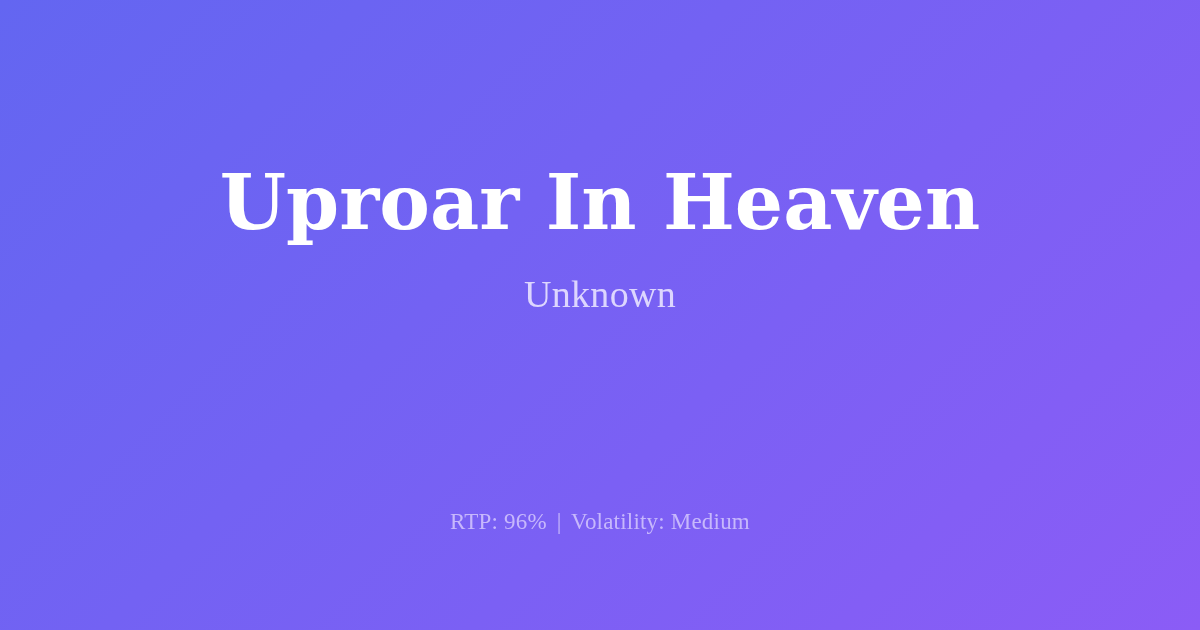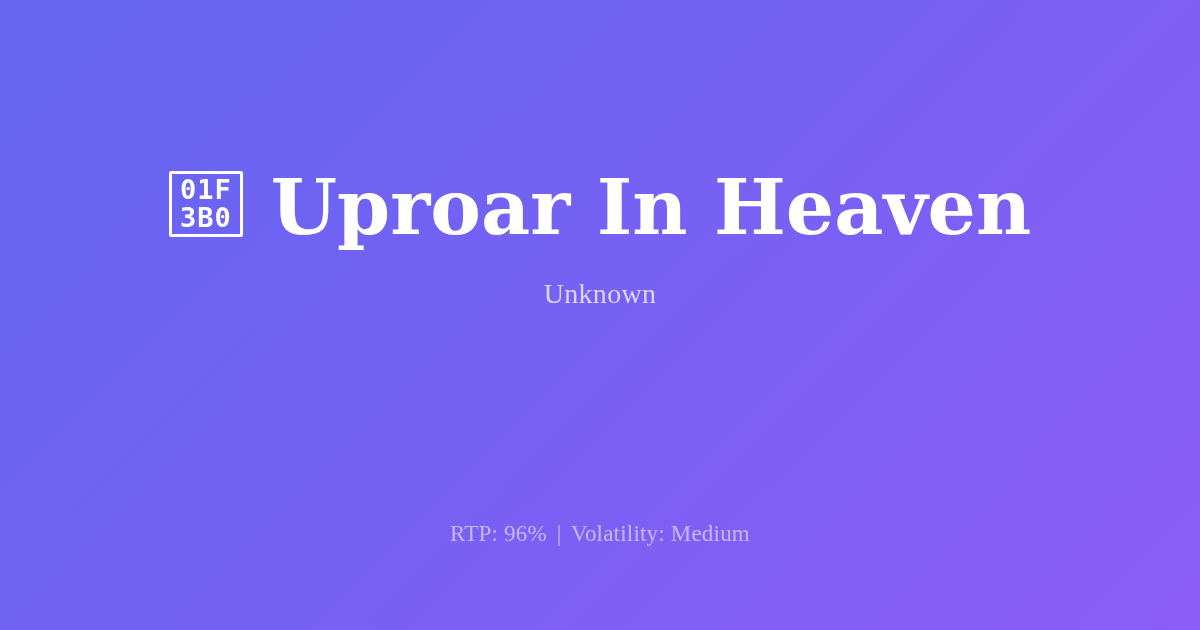--- a/index.html
+++ b/index.html
@@ -79,31 +79,31 @@
     font-size: 76px;
     color: #ffffff;
     letter-spacing: 0px;
     line-height: 1;
     margin-top: 8px;
   }
 
   .provider {
     font-family: "Liberation Serif", "DejaVu Serif", serif;
     font-weight: 400;
-    font-size: 28px;
+    font-size: 38px;
     color: #ddd6fe;
     line-height: 1;
     letter-spacing: 0.3px;
   }
 
   
   .meta-footer {
     position: absolute;
     left: 0;
-    top: 520px;
+    top: 508px;
     width: 1200px;
     text-align: center;
     font-family: "Liberation Serif", "DejaVu Serif", serif;
     font-weight: 400;
     font-size: 23px;
     color: #c7b8fc;
     line-height: 1.2;
     letter-spacing: 0.2px;
   }
   .meta-footer .sep {
@@ -112,24 +112,20 @@
   }
 </style>
 </head>
 <body>
 
 <div class="og-card">
 
   <div class="title-row">
 
     <div class="title-line">
-      <span class="glyph-tofu">
-        <span class="cp-row">01F</span>
-        <span class="cp-row">3B0</span>
-      </span>
       <span class="game-title">Uproar In Heaven</span>
     </div>
 
     <div class="provider">Unknown</div>
 
   </div>
 
   <div class="meta-footer">
     <span>RTP:</span>
     <span>96%</span>

